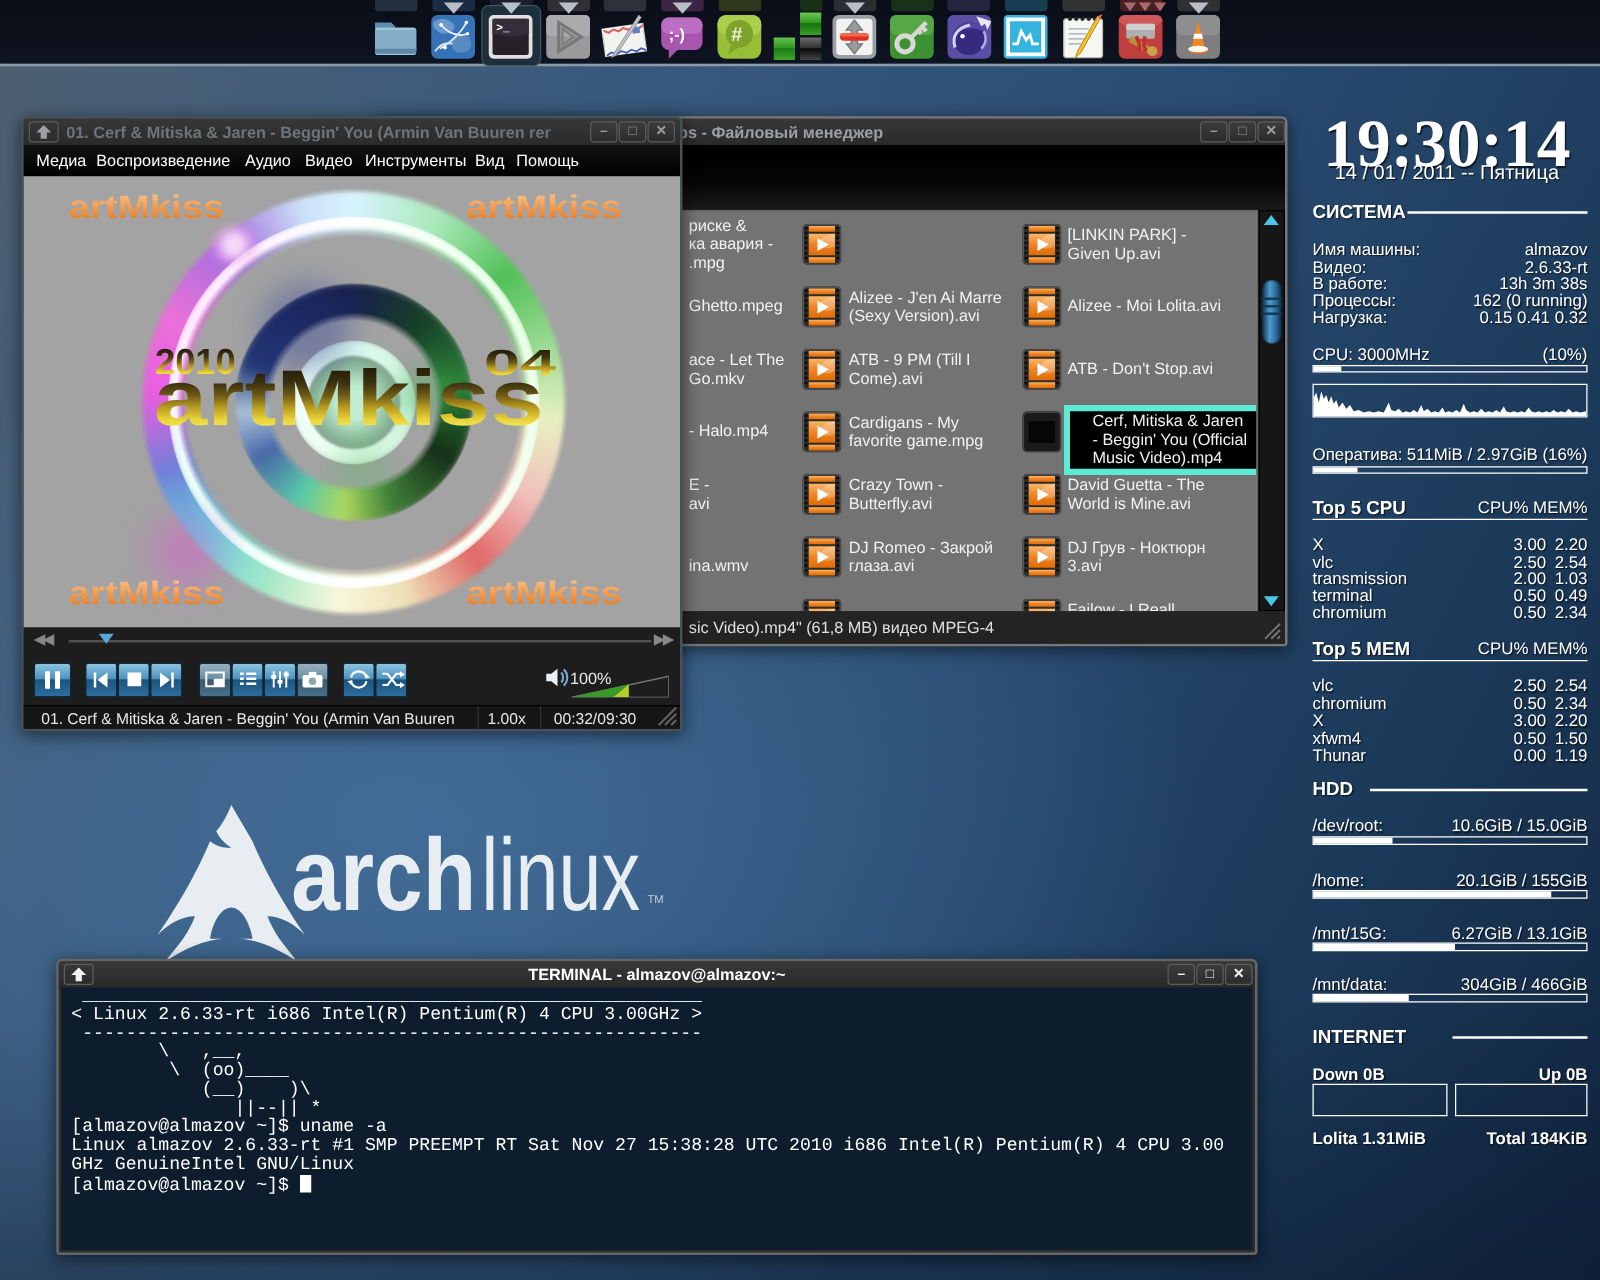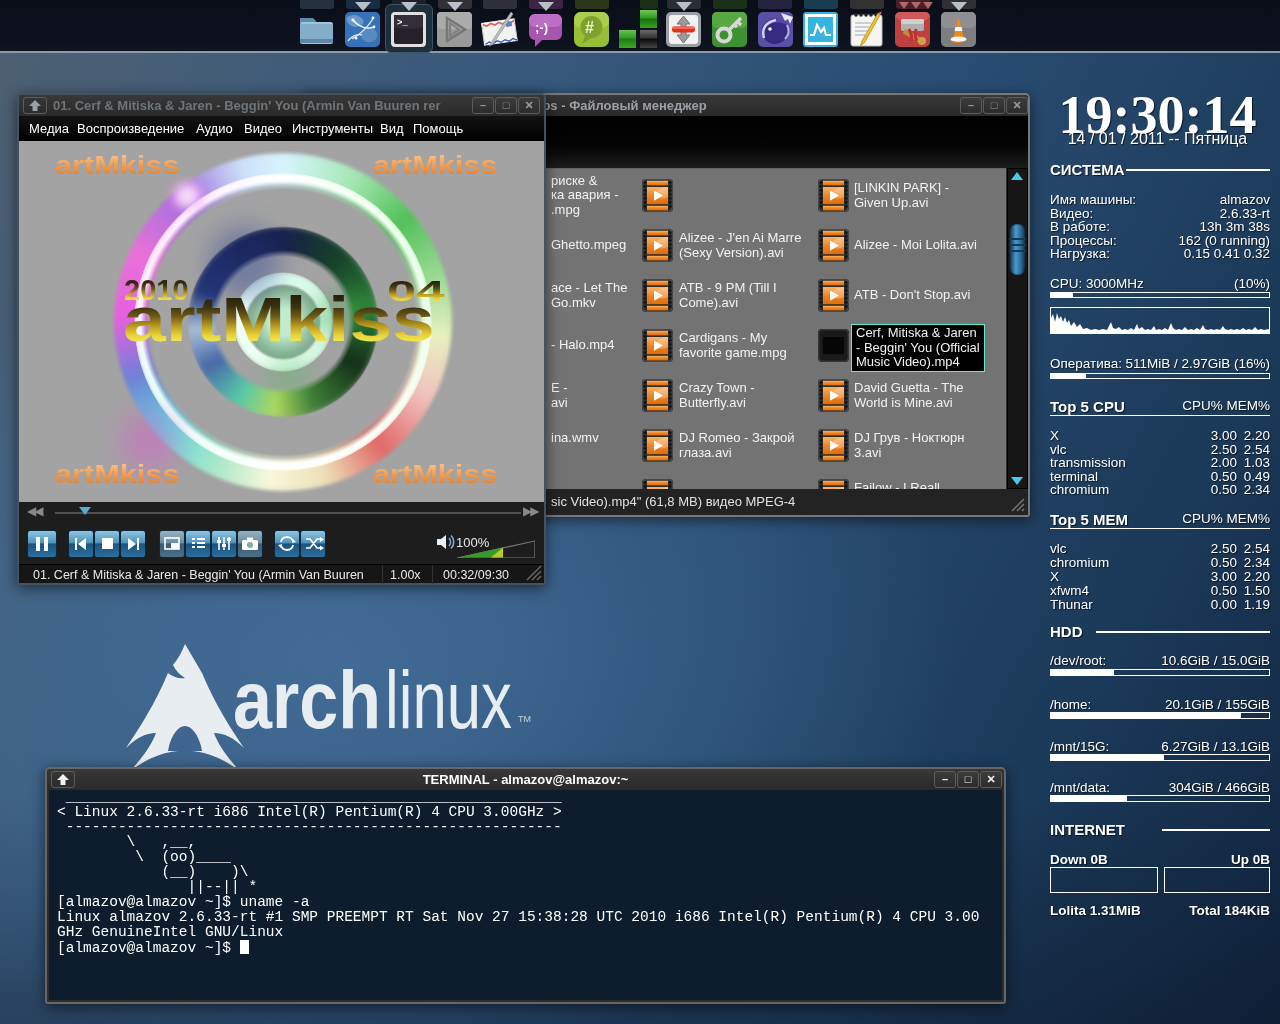--- a/index.html
+++ b/index.html
@@ -476,38 +476,38 @@
 
   <div class="ftxt" style="left:249px;top:169.25px">- Halo.mp4</div>
   <svg class="ficon" style="left:339px;top:160px">
           <use href="#vicon"></use>
         </svg>
   <div class="ftxt" style="left:377px;top:162px">Cardigans - My
 favorite game.mpg</div>
   <svg class="ficon" style="left:515px;top:160px">
           <use href="#dicon2"></use>
         </svg>
-  <div class="ftxt" style="left:549px;top:155px;background:#000;border:1px solid #5eead4;padding:1px 4px">Cerf, Mitiska &amp; Jaren
+  <div class="ftxt" style="left:549px;top:155px;background:#000;border:5px solid #5eead4;padding:1px 18px">Cerf, Mitiska &amp; Jaren
 - Beggin' You (Official
 Music Video).mp4</div>
 
   <div class="ftxt" style="left:249px;top:212px">E -
 avi</div>
   <svg class="ficon" style="left:339px;top:210px">
           <use href="#vicon"></use>
         </svg>
   <div class="ftxt" style="left:377px;top:212px">Crazy Town -
 Butterfly.avi</div>
   <svg class="ficon" style="left:515px;top:210px">
           <use href="#vicon"></use>
         </svg>
   <div class="ftxt" style="left:552px;top:212px">David Guetta - The
 World is Mine.avi</div>
 
-  <div class="ftxt" style="left:249px;top:262px">ina.wmv</div>
+  <div class="ftxt" style="left:249px;top:277px">ina.wmv</div>
   <svg class="ficon" style="left:339px;top:260px">
           <use href="#vicon"></use>
         </svg>
   <div class="ftxt" style="left:377px;top:262px">DJ Romeo - Закрой
 глаза.avi</div>
   <svg class="ficon" style="left:515px;top:260px">
           <use href="#vicon"></use>
         </svg>
   <div class="ftxt" style="left:552px;top:262px">DJ Грув - Ноктюрн
 3.avi</div>

